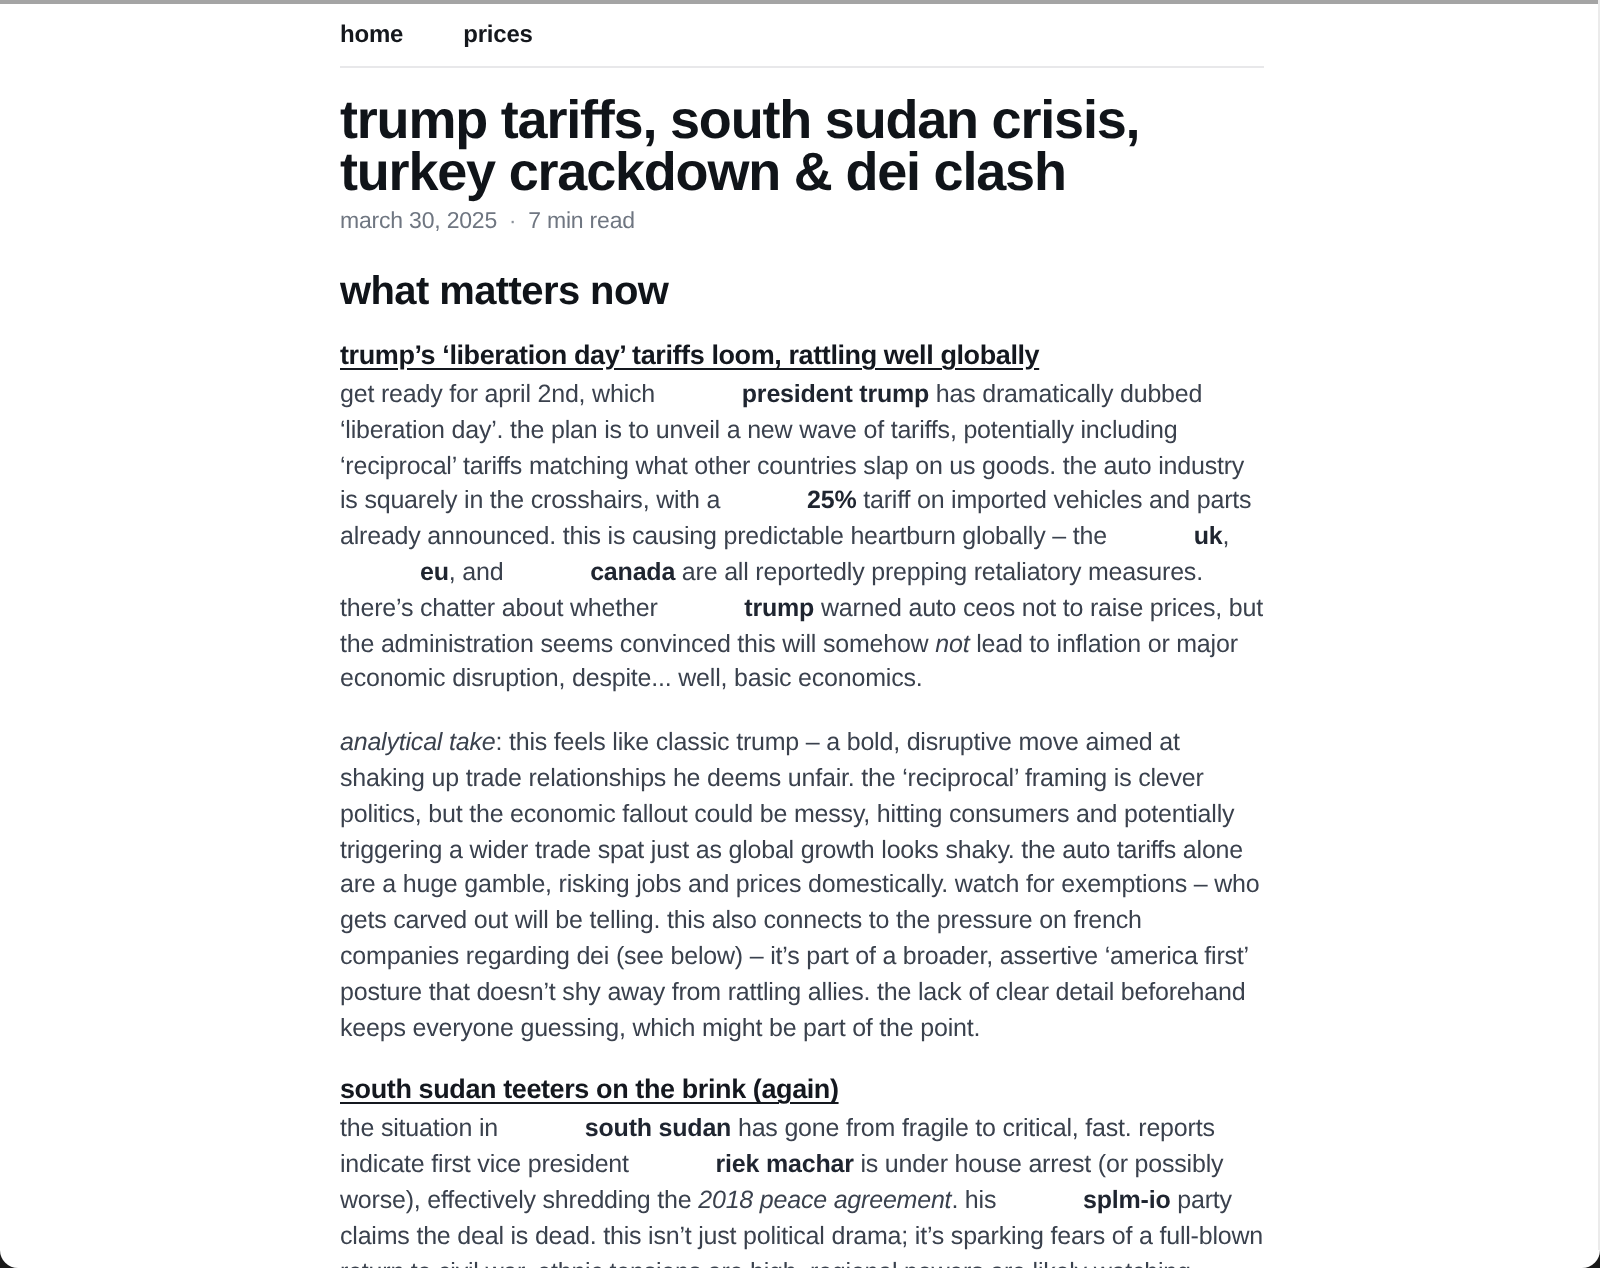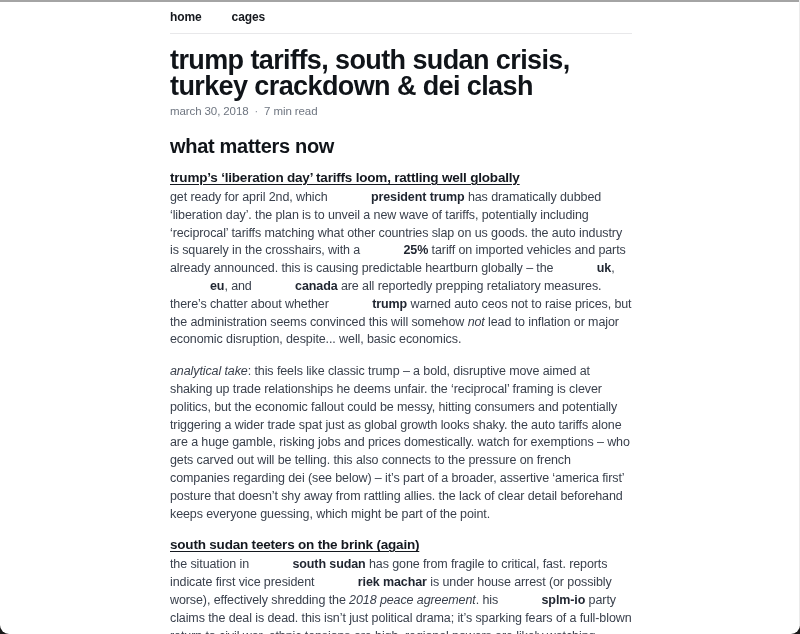--- a/index.html
+++ b/index.html
@@ -58,29 +58,29 @@
 </head>
 <body>
 
 <div class="top-strip"></div>
 <div class="right-edge"></div>
 
 <div class="page">
 
   <nav class="top-nav">
     <a>home</a>
-    <a>cages</a>
+    <a>prices</a>
   </nav>
 
   <hr class="divider">
 
   <h1 class="title">trump tariffs, south sudan crisis, turkey crackdown &amp; dei clash</h1>
 
   <div class="meta">
-    <span>march 30, 2018</span>
+    <span>march 30, 2025</span>
     <span class="dot">·</span>
     <span>7 min read</span>
   </div>
 
   <h2 class="section-heading">what matters now</h2>
 
   <div id="sections">
       <h3 class="brief-heading">trump’s ‘liberation day’ tariffs loom, rattling well globally</h3>
       <p class="para"><span>get ready for april 2nd, which </span><strong>president trump</strong><span> has dramatically dubbed ‘liberation day’. the plan is to unveil a new wave of tariffs, potentially including ‘reciprocal’ tariffs matching what other countries slap on us goods. the auto industry is squarely in the crosshairs, with a </span><strong>25%</strong><span> tariff on imported vehicles and parts already announced. this is causing predictable heartburn globally – the </span><strong>uk</strong><span>, </span><strong>eu</strong><span>, and </span><strong>canada</strong><span> are all reportedly prepping retaliatory measures. there’s chatter about whether </span><strong>trump</strong><span> warned auto ceos not to raise prices, but the administration seems convinced this will somehow </span><em>not</em><span> lead to inflation or major economic disruption, despite... well, basic economics.</span></p>
       <p class="para"><em>analytical take</em><span>: this feels like classic trump – a bold, disruptive move aimed at shaking up trade relationships he deems unfair. the ‘reciprocal’ framing is clever politics, but the economic fallout could be messy, hitting consumers and potentially triggering a wider trade spat just as global growth looks shaky. the auto tariffs alone are a huge gamble, risking jobs and prices domestically. watch for exemptions – who gets carved out will be telling. this also connects to the pressure on french companies regarding dei (see below) – it’s part of a broader, assertive ‘america first’ posture that doesn’t shy away from rattling allies. the lack of clear detail beforehand keeps everyone guessing, which might be part of the point.</span></p>

